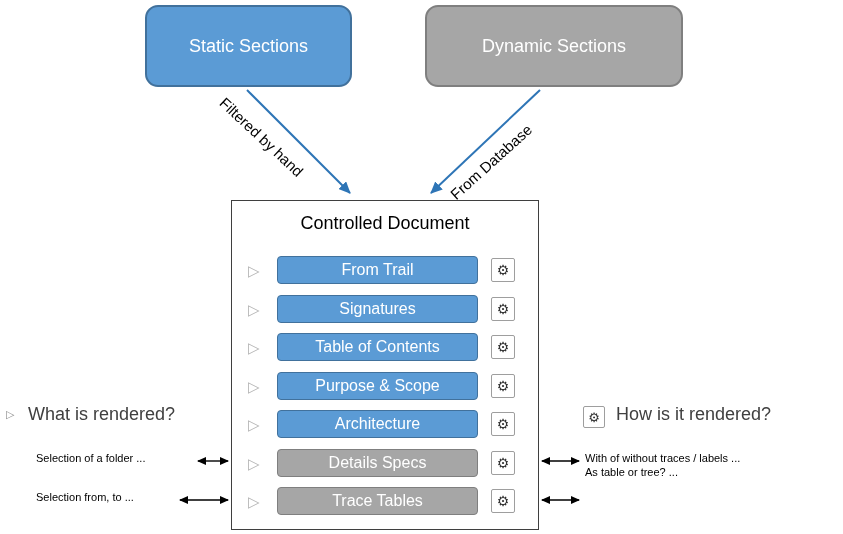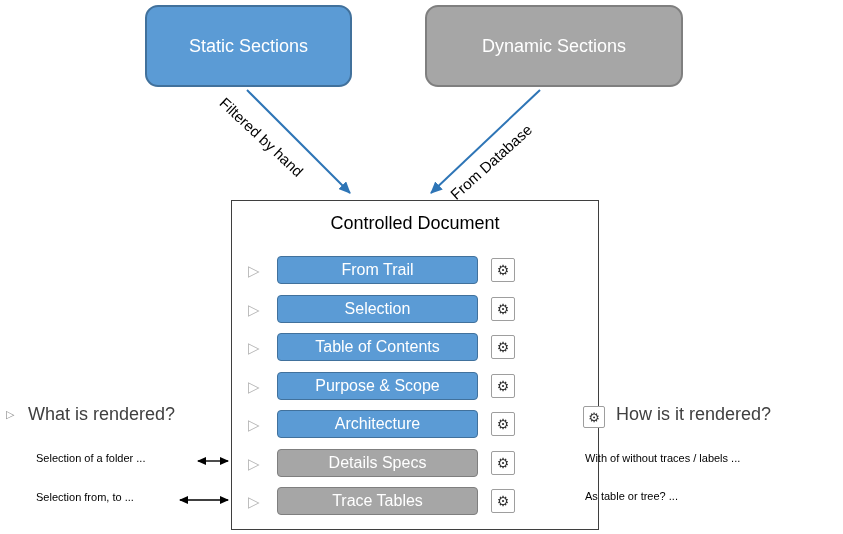--- a/index.html
+++ b/index.html
@@ -32,21 +32,21 @@
   .black-head{fill:#000;}
 
   .arrow-label{
     position:absolute;font-size:15px;color:#000;white-space:nowrap;
   }
   #lbl-filtered{left:228px;top:94px;transform:rotate(43deg);transform-origin:0 0;}
   #lbl-fromdb{left:447px;top:190px;transform:rotate(-42deg);transform-origin:0 0;}
 
   
   .doc-box{
-    position:absolute;left:231px;top:200px;width:368px;height:330px;
+    position:absolute;left:231px;top:200px;width:308px;height:330px;
     background:#fff;border:1.5px solid var(--doc_border);
     box-sizing:border-box;
   }
   .doc-title{
     position:absolute;top:12px;left:0;width:100%;
     text-align:center;font-size:18px;color:#000;
   }
   .row{position:absolute;left:0;width:100%;height:28px;}
   .expander{
     position:absolute;left:16px;top:50%;transform:translateY(-50%);
@@ -112,21 +112,21 @@
     <div class="doc-title">Controlled Document</div>
 
     <div class="row" style="top:55px">
       <span class="expander">▷</span>
       <div class="section-btn static">From Trail</div>
       <div class="gear-btn">⚙</div>
     </div>
 
     <div class="row" style="top:94px">
       <span class="expander">▷</span>
-      <div class="section-btn static">Selection</div>
+      <div class="section-btn static">Signatures</div>
       <div class="gear-btn">⚙</div>
     </div>
 
     <div class="row" style="top:132px">
       <span class="expander">▷</span>
       <div class="section-btn static">Table of Contents</div>
       <div class="gear-btn">⚙</div>
     </div>
 
     <div class="row" style="top:171px">
@@ -155,15 +155,15 @@
   </div>
 
   <span class="legend-triangle">▷</span>
   <div class="ann-title" style="left:28px;top:404px">What is rendered?</div>
   <div class="ann-item" style="left:36px;top:452px">Selection of a folder ...</div>
   <div class="ann-item" style="left:36px;top:491px">Selection from, to ...</div>
 
   <div class="legend-gear">⚙</div>
   <div class="ann-title" style="left:616px;top:404px">How is it rendered?</div>
   <div class="ann-item" style="left:585px;top:452px">With of without traces / labels ...</div>
-  <div class="ann-item" style="left:585px;top:490px">As table or tree? ...</div>
+  <div class="ann-item" style="left:585px;top:466px">As table or tree? ...</div>
 
 </div>
 
 </body></html>

